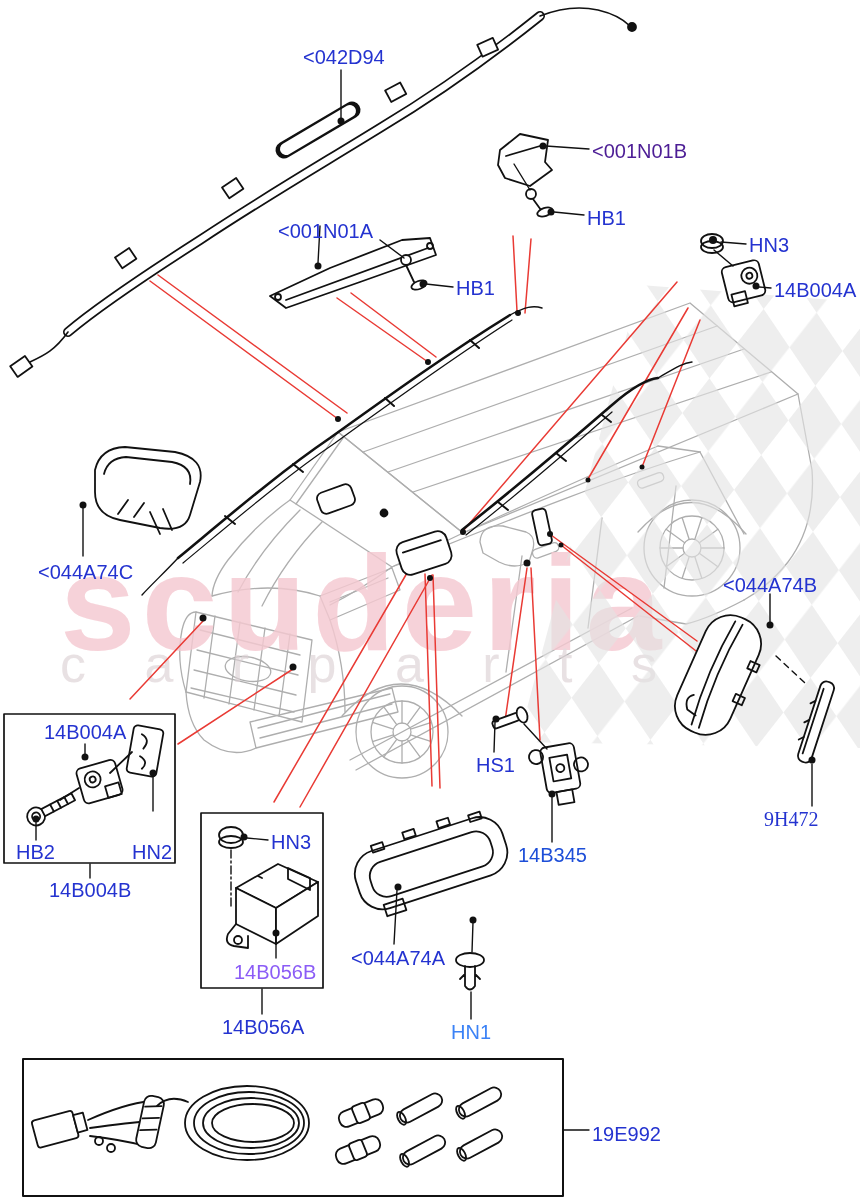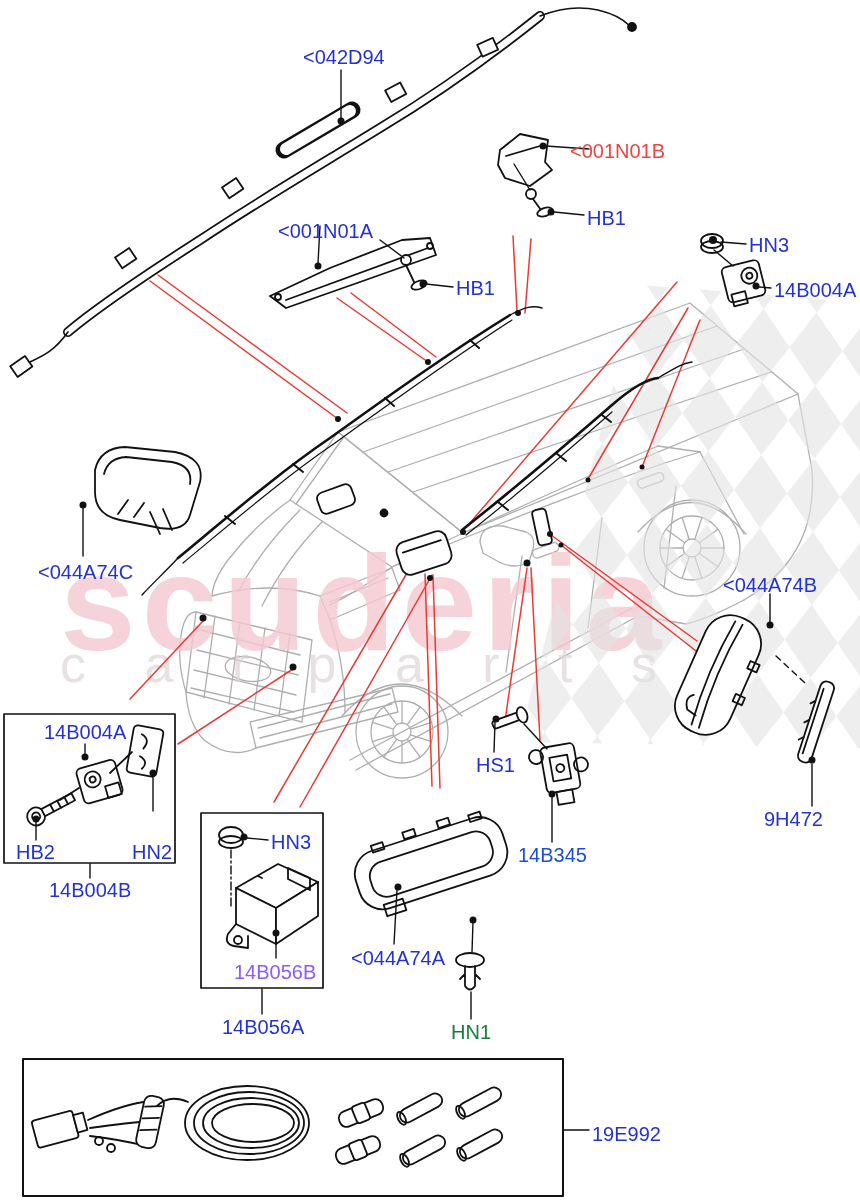--- a/index.html
+++ b/index.html
@@ -420,34 +420,34 @@
       <circle cx="293" cy="667" r="3.5"></circle>
           <circle cx="430" cy="578" r="3"></circle>
     </g>
   </g>
 </svg>
 
 <div id="labels-layer">
       <span class="part-label" style="left: 303px; top: 47px; color: rgb(36, 51, 208);">&lt;042D94</span>
       <span class="part-label" style="left: 278px; top: 205px; color: rgb(36, 51, 208); margin-top: 16px;">&lt;001N01A</span>
       <span class="part-label" style="left: 456px; top: 278px; color: rgb(36, 51, 208);">HB1</span>
-      <span class="part-label" style="left: 570px; top: 141px; color: #ef4444;">&lt;001N01B</span>
+      <span class="part-label" style="left: 592px; top: 141px; color: #4c1d95;">&lt;001N01B</span>
       <span class="part-label" style="left: 587px; top: 208px; color: rgb(36, 51, 208);">HB1</span>
       <span class="part-label" style="left: 749px; top: 235px; color: rgb(36, 51, 208);">HN3</span>
       <span class="part-label" style="left: 774px; top: 280px; color: rgb(36, 51, 208);">14B004A</span>
       <span class="part-label" style="left: 38px; top: 562px; color: rgb(36, 51, 208);">&lt;044A74C</span>
       <span class="part-label" style="left: 723px; top: 575px; color: rgb(36, 51, 208);">&lt;044A74B</span>
-      <span class="part-label" style="left: 764px; top: 809px; color: rgb(36, 51, 208);">9H472</span>
+      <span class="part-label" style="left: 764px; top: 809px; color: rgb(36, 51, 208); font-family: Liberation Serif, serif;">9H472</span>
       <span class="part-label" style="left: 44px; top: 722px; color: rgb(36, 51, 208);">14B004A</span>
       <span class="part-label" style="left: 132px; top: 842px; color: rgb(36, 51, 208);">HN2</span>
       <span class="part-label" style="left: 16px; top: 842px; color: rgb(36, 51, 208);">HB2</span>
       <span class="part-label" style="left: 49px; top: 880px; color: rgb(36, 51, 208);">14B004B</span>
       <span class="part-label" style="left: 271px; top: 832px; color: rgb(36, 51, 208);">HN3</span>
       <span class="part-label" style="left: 234px; top: 962px; color: #8b5cf6;">14B056B</span>
       <span class="part-label" style="left: 222px; top: 1017px; color: rgb(36, 51, 208);">14B056A</span>
       <span class="part-label" style="left: 351px; top: 948px; color: rgb(36, 51, 208);">&lt;044A74A</span>
       <span class="part-label" style="left: 518px; top: 845px; color: #1d4ed8;">14B345</span>
       <span class="part-label" style="left: 476px; top: 755px; color: rgb(36, 51, 208);">HS1</span>
-      <span class="part-label" style="left: 451px; top: 1022px; color: #15803d;">HN1</span>
+      <span class="part-label" style="left: 451px; top: 1022px; color: #3b82f6;">HN1</span>
       <span class="part-label" style="left: 592px; top: 1124px; color: rgb(36, 51, 208);">19E992</span>
     </div>
 
 </div>
 
 </body></html>

